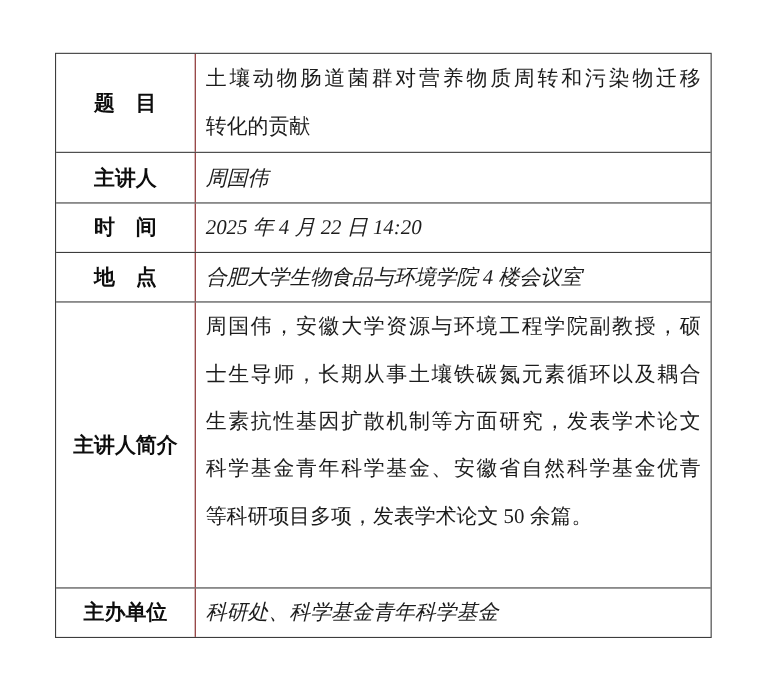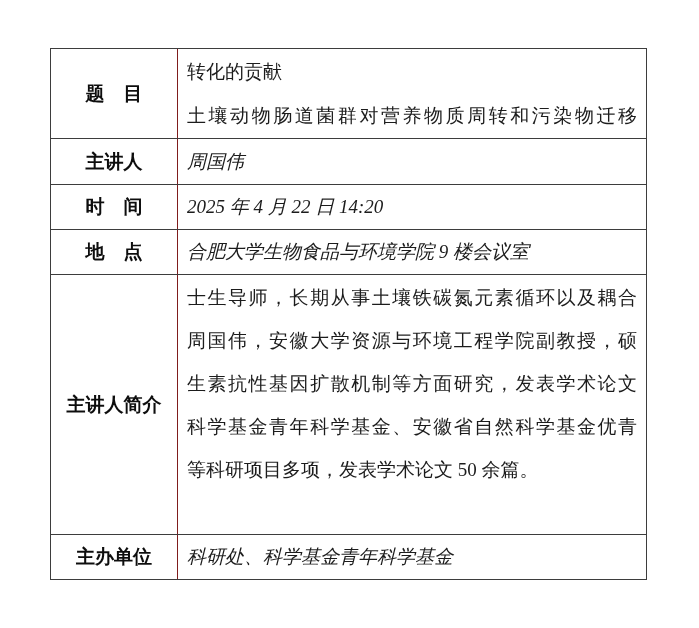--- a/index.html
+++ b/index.html
@@ -89,45 +89,45 @@
 </style>
 </head>
 <body>
 
 <div class="page">
   <div class="notice-table">
 
     <div class="t-row row-h89 multi-title">
       <div class="label-cell">题　目</div>
       <div class="content-cell">
+        <div class="line jl">土壤动物肠道菌群对营养物质周转和污染物迁移</div>
         <div class="line">转化的贡献</div>
-        <div class="line jl">土壤动物肠道菌群对营养物质周转和污染物迁移</div>
       </div>
     </div>
 
     <div class="t-row row-h46 single">
       <div class="label-cell">主讲人</div>
       <div class="content-cell">周国伟</div>
     </div>
 
     <div class="t-row row-h45 single">
       <div class="label-cell">时　间</div>
       <div class="content-cell">2025 年 4 月 22 日 14:20</div>
     </div>
 
     <div class="t-row row-h45 single">
       <div class="label-cell">地　点</div>
-      <div class="content-cell">合肥大学生物食品与环境学院 9 楼会议室</div>
+      <div class="content-cell">合肥大学生物食品与环境学院 4 楼会议室</div>
     </div>
 
     <div class="t-row row-h260 multi-bio">
       <div class="label-cell">主讲人简介</div>
       <div class="content-cell">
+        <div class="line jl">周国伟，安徽大学资源与环境工程学院副教授，硕</div>
         <div class="line jl">士生导师，长期从事土壤铁碳氮元素循环以及耦合</div>
-        <div class="line jl">周国伟，安徽大学资源与环境工程学院副教授，硕</div>
         <div class="line jl">生素抗性基因扩散机制等方面研究，发表学术论文</div>
         <div class="line jl">科学基金青年科学基金、安徽省自然科学基金优青</div>
         <div class="line">等科研项目多项，发表学术论文 50 余篇。</div>
       </div>
     </div>
 
     <div class="t-row row-h45 single">
       <div class="label-cell">主办单位</div>
       <div class="content-cell">科研处、科学基金青年科学基金</div>
     </div>

